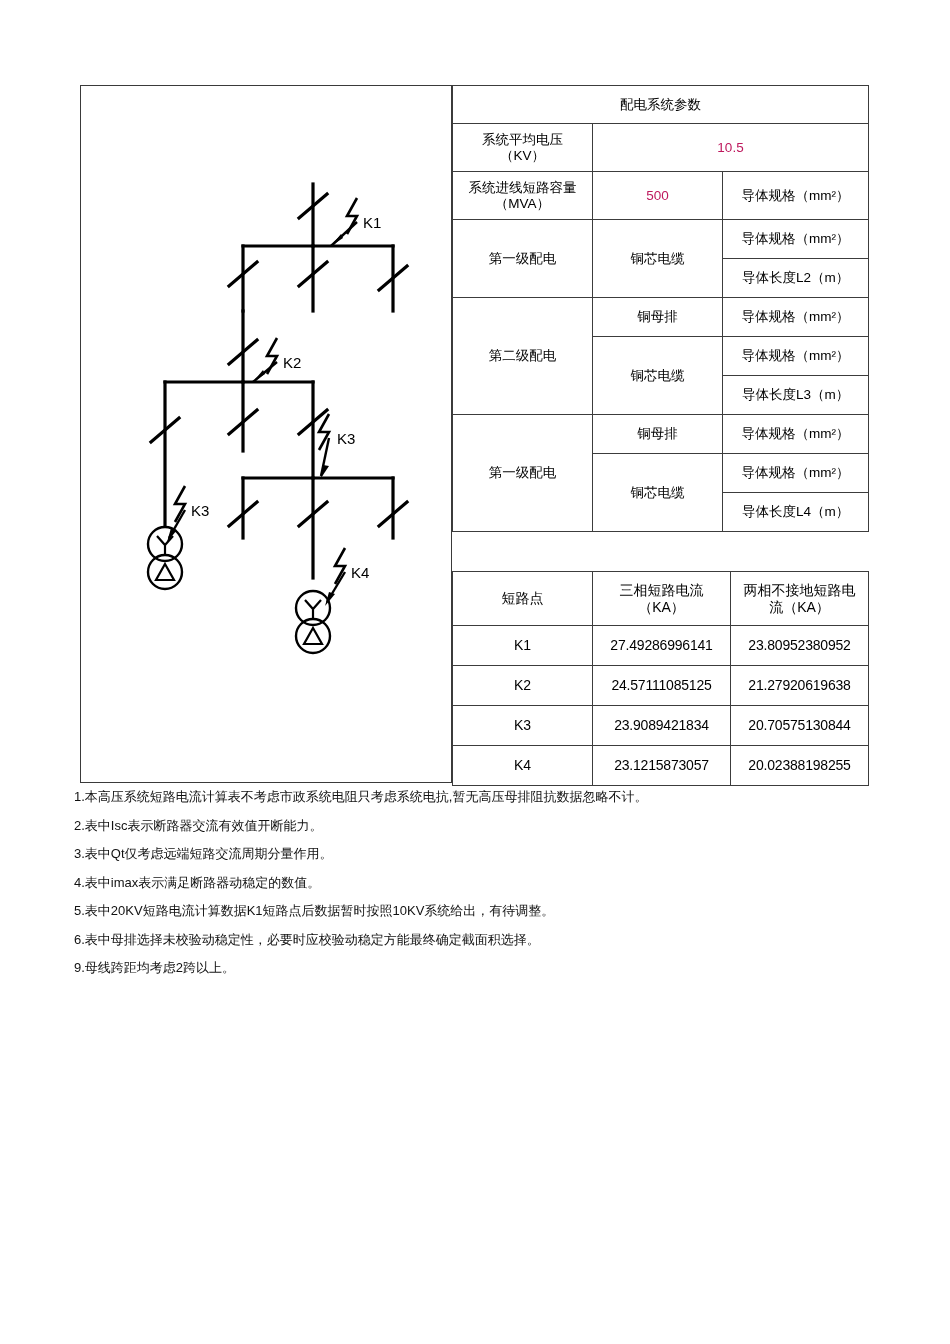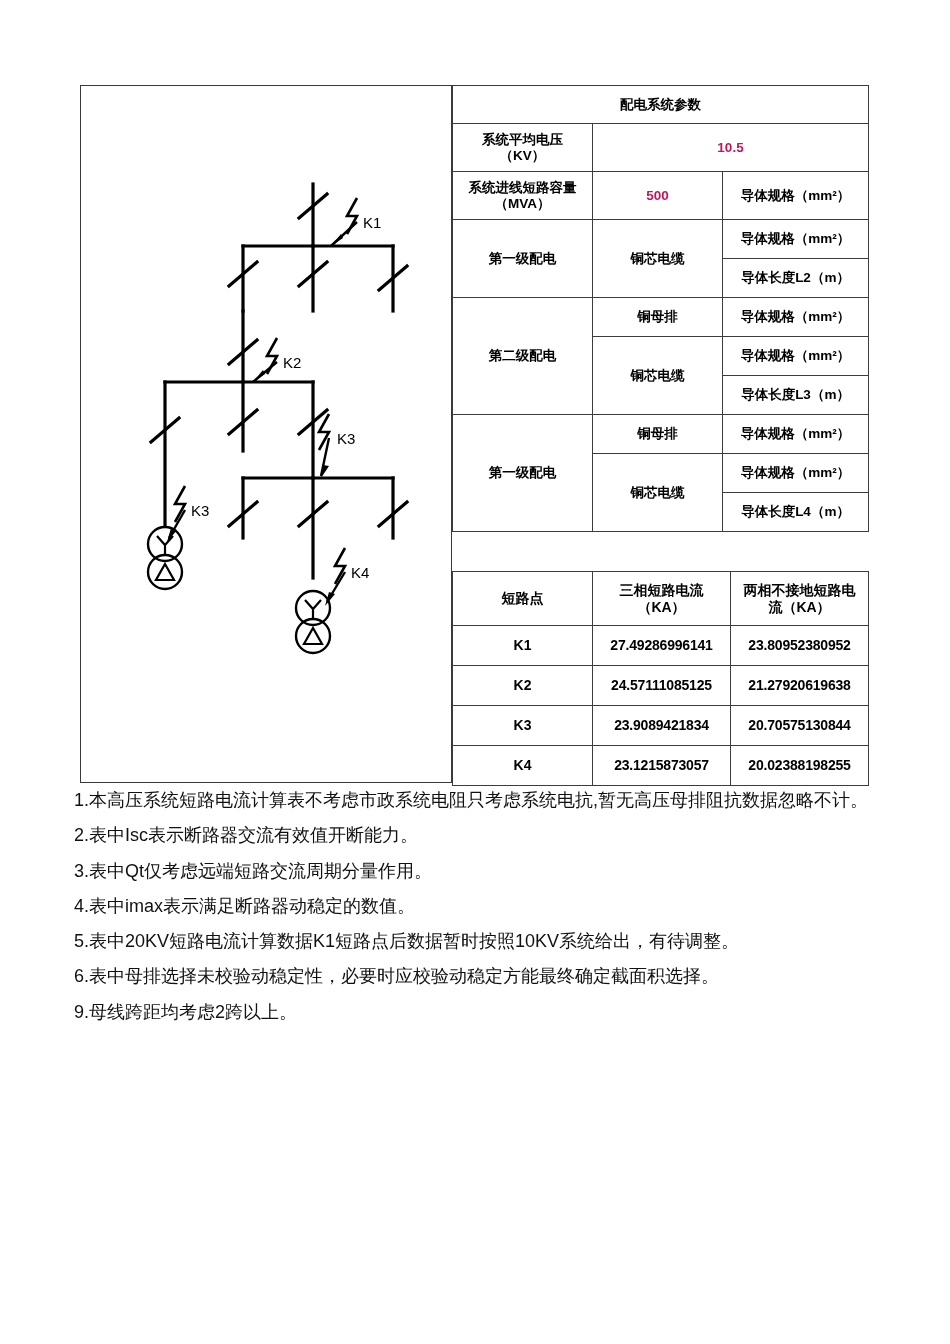--- a/index.html
+++ b/index.html
@@ -37,21 +37,21 @@
 
   
   table.sheet {
     position: absolute;
     border-collapse: collapse;
     table-layout: fixed;
     background: #fff;
   }
   table.sheet td {
     border: 1.2px solid #3c3c3c;
-    font-weight: bold;
+    font-weight: normal;
     font-size: 13.5px;
     text-align: center;
     vertical-align: middle;
     padding: 2px 3px;
     line-height: 1.18;
     box-sizing: border-box;
   }
   #params-table {
     left: 452px;
     top: 85px;
@@ -77,21 +77,21 @@
   .hdr-center { font-size: 14.5px; }
 
   
   #notes {
     position: absolute;
     left: 74px;
     top: 788px;
     width: 860px;
   }
   .note-line {
-    font-size: 18px;
+    font-size: 13px;
     line-height: 1.35;
     margin-bottom: 11px;
     white-space: nowrap;
     color: #111;
   }
   .diagram-text {
     font-family: "Liberation Sans", "DejaVu Sans", sans-serif;
     font-size: 15px;
     fill: #000;
   }

